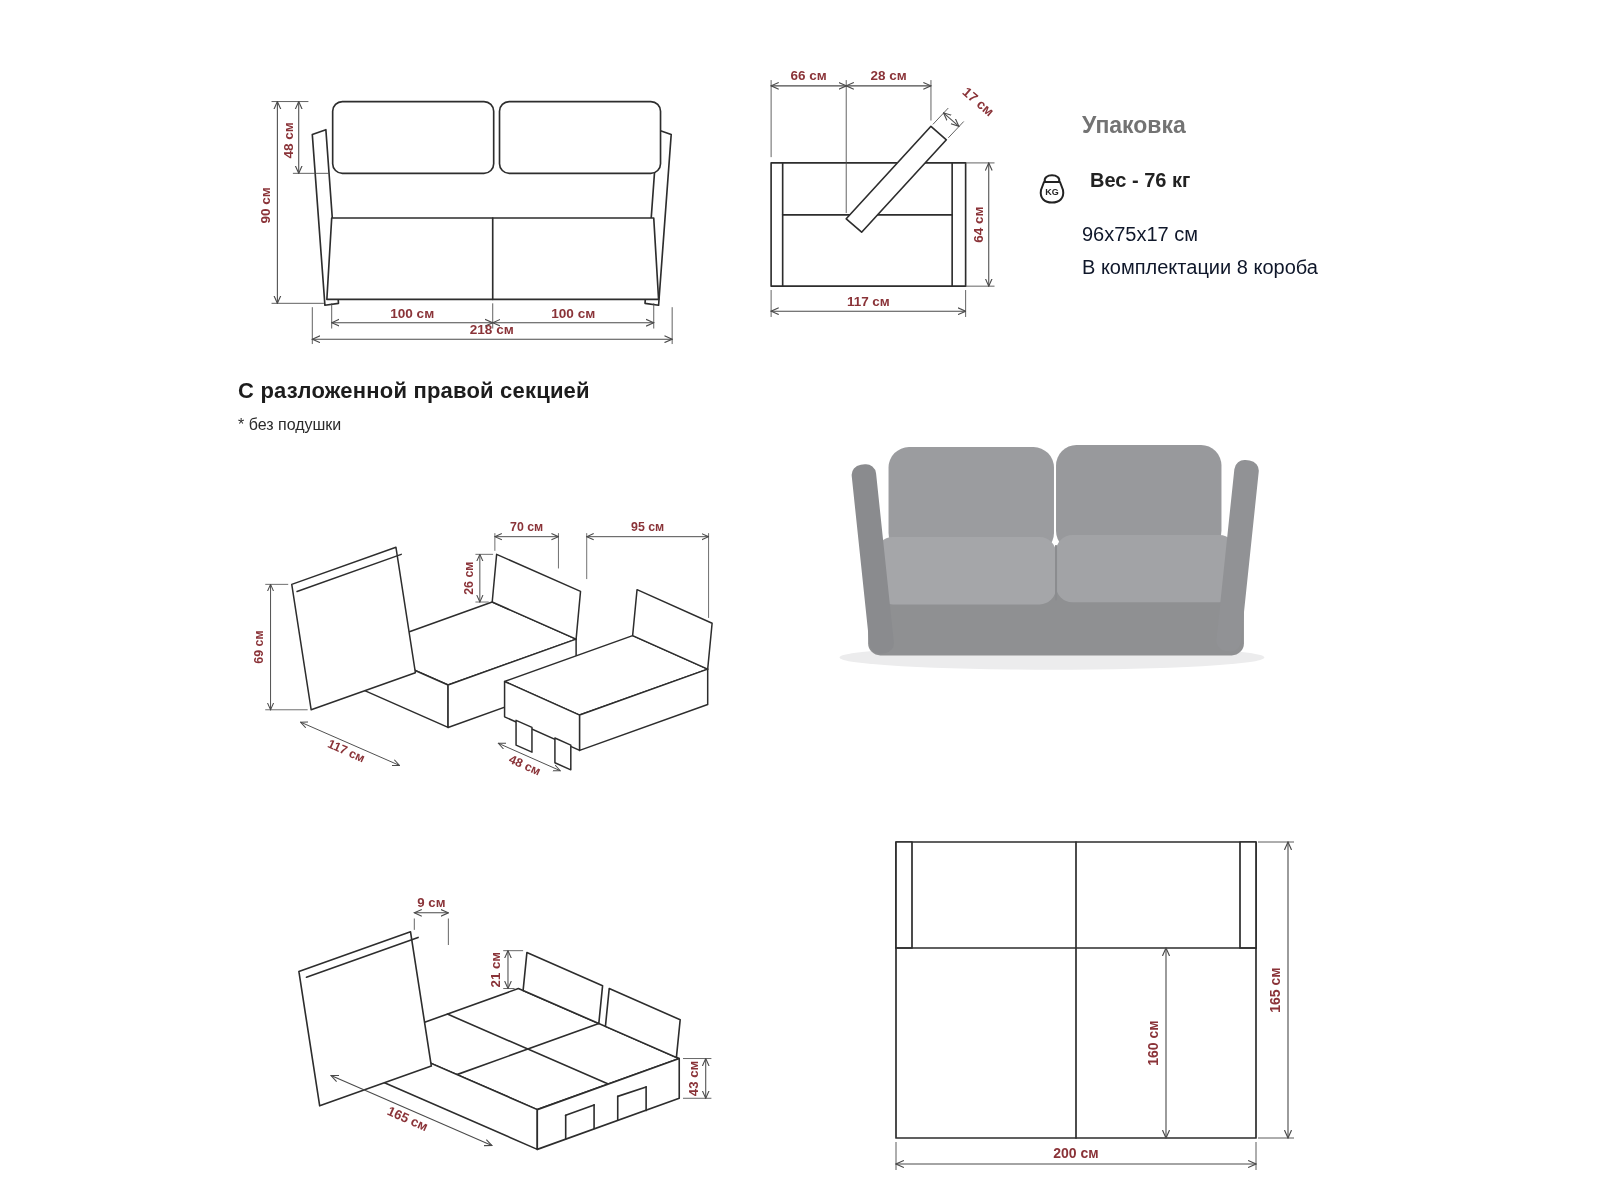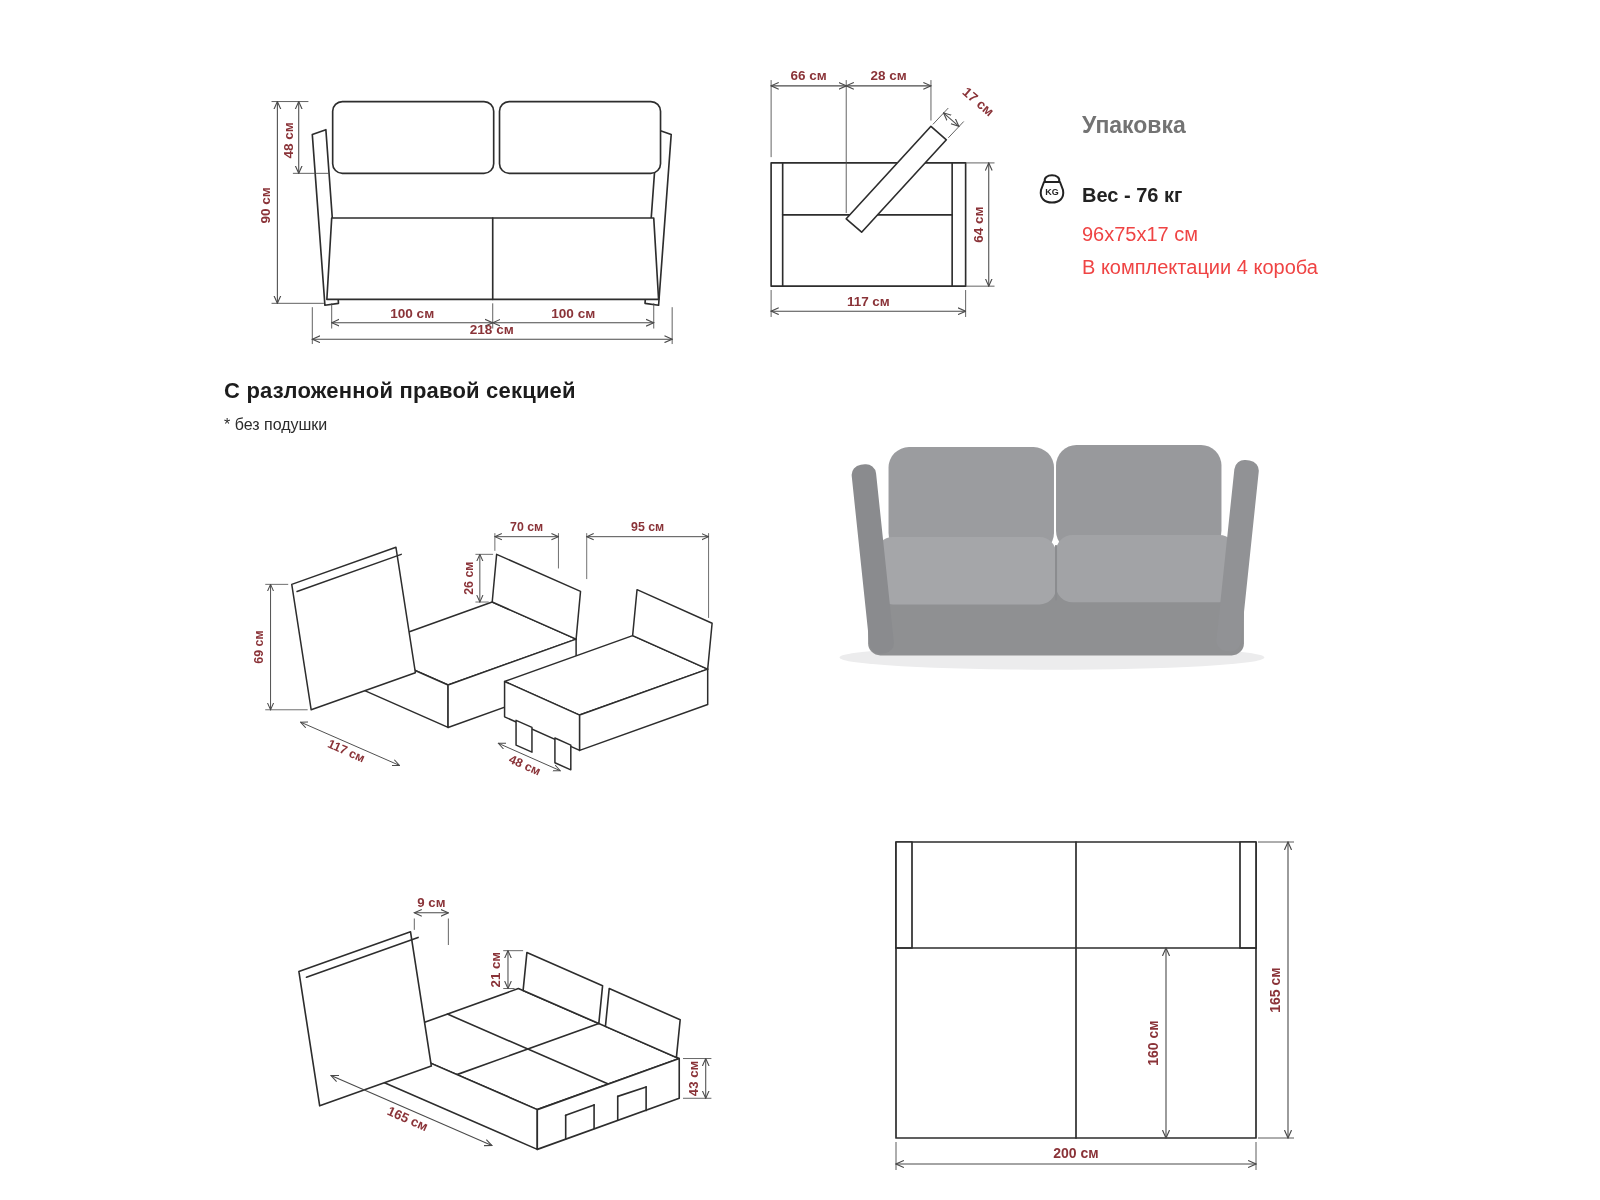--- a/index.html
+++ b/index.html
@@ -11,23 +11,23 @@
   .section-note{font-size:16px;color:#2b2b2b;margin-top:12px}
   
   svg .part{fill:#fff;stroke:#2d2d2d;stroke-width:1.7;stroke-linejoin:round}
   svg .ln{fill:none;stroke:#2d2d2d;stroke-width:1.7;stroke-linecap:round;stroke-linejoin:round}
   svg .ext{stroke:#4a4a4a;stroke-width:.9;fill:none}
   svg .dim{stroke:#4a4a4a;stroke-width:1.1;fill:none}
   svg .dimtxt{font-family:"Liberation Sans",sans-serif;font-size:14px;font-weight:700;fill:#8a3338;text-anchor:middle}
   
   .pack{width:430px}
   .pack-title{font-size:23px;font-weight:700;color:#737373;margin:0 0 30px 48px}
-  .pack-row{display:flex;align-items:flex-end;gap:12px;font-size:20px;color:#222;margin-bottom:16px}
+  .pack-row{display:flex;align-items:flex-start;gap:20px;font-size:20px;color:#222;margin-bottom:16px}
   .pack-row .txt{font-weight:700}
-  .pack-line{font-size:20px;color:#ef4444;font-weight:500;margin:10px 0 0 48px}
+  .pack-line{font-size:20px;color:#0f172a;font-weight:500;margin:10px 0 0 48px}
   svg .ico{fill:none;stroke:#222;stroke-width:2;stroke-linejoin:round;stroke-linecap:round}
   svg .ico-thin{fill:none;stroke:#222;stroke-width:1.3;stroke-linecap:round}
   svg .ico-txt{font-family:"Liberation Sans",sans-serif;font-size:9px;font-weight:700;fill:#222;text-anchor:middle}
 </style>
 </head>
 <body>
 
 <div class="canvas">
 
   <svg class="abs" style="left:215px;top:55px" width="505" height="291" viewBox="0 0 520 300">
@@ -101,24 +101,24 @@
     <div class="pack-title">Упаковка</div>
     <div class="pack-row">
       <svg width="36" height="38" viewBox="0 0 36 38">
         <path class="ico" d="M11,13 C8,4 28,4 25,13"></path>
         <path class="ico" d="M10,13 L26,13 L29,21 C30.5,29.5 25,33.5 18,33.5 C11,33.5 5.5,29.5 7,21 Z"></path>
         <text class="ico-txt" x="18" y="26">KG</text>
       </svg>
       <span class="txt">Вес - 76 кг</span>
     </div>
     <div class="pack-line">96х75х17 см</div>
-    <div class="pack-line">В комплектации 4 короба</div>
+    <div class="pack-line">В комплектации 8 короба</div>
   </div>
 
-  <div class="abs" style="left:224px;top:378px">
+  <div class="abs" style="left:238px;top:378px">
     <div class="section-title">С разложенной правой секцией</div>
     <div class="section-note">* без подушки</div>
   </div>
 
   <svg class="abs" style="left:235px;top:436px" width="495" height="340" viewBox="0 0 560 385">
     <defs>
       <marker id="m3" viewBox="0 0 10 10" refX="9" refY="5" markerWidth="8" markerHeight="8" orient="auto-start-reverse">
         <path d="M0,1 L9,5 L0,9" fill="none" stroke="#4a4a4a" stroke-width="1.3"></path>
       </marker>
     </defs>

